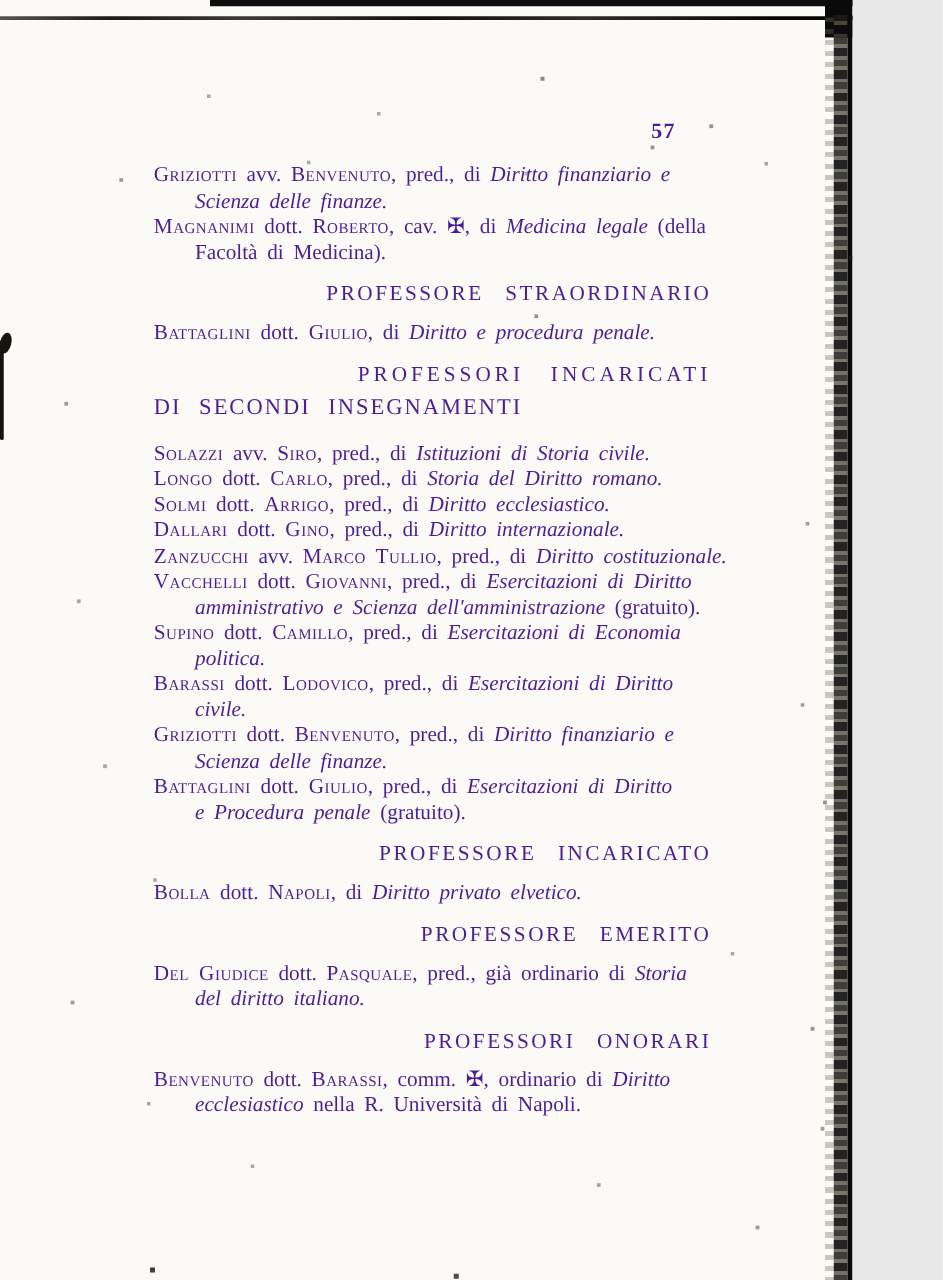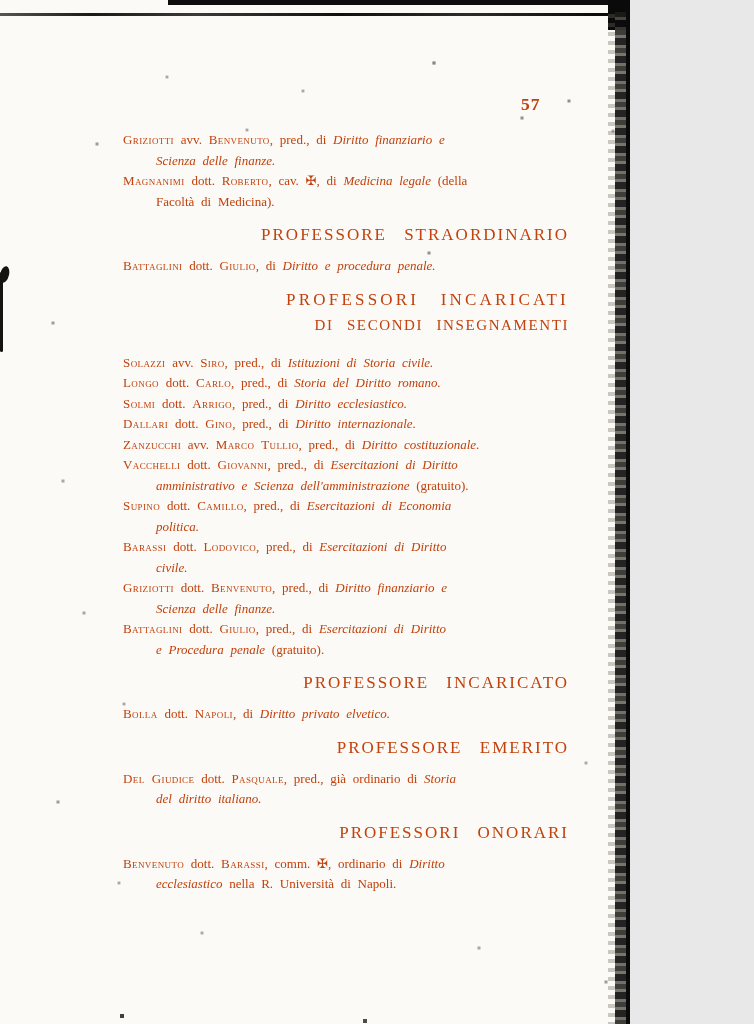--- a/index.html
+++ b/index.html
@@ -1,45 +1,45 @@
 <!DOCTYPE html>
 <html><head>
 <meta charset="utf-8">
 <style>
   html,body{margin:0;padding:0;background:#e8e8e8;}
   .paper{
     position:relative;
-    width:630px;height:1024px;
+    width:682px;height:1024px;
     background:#fbfaf6;
     overflow:hidden;
     font-family:"Liberation Serif","DejaVu Serif",serif;
-    color:#c2410c;
+    color:#4c1d95;
   }
   
   .text-block{position:absolute;left:123px;top:130px;width:520px;}
   .section{margin:0;}
   .heading{
     width:446px;
     text-align:right;
     font-size:17px;line-height:21px;
     letter-spacing:2px;word-spacing:11px;
     margin:12px 0 11px 0;
     white-space:nowrap;
   }
   .section:nth-child(3) .heading{letter-spacing:3.2px;word-spacing:14px;}
   .subheading{
     width:446px;
-    text-align:right;
-    font-size:15px;line-height:16px;
+    text-align:left;
+    font-size:18px;line-height:16px;
     letter-spacing:1.6px;word-spacing:8px;
     margin:-4px 0 20px 0;
     white-space:nowrap;
   }
   .entries{margin:0;}
-  .entry{font-size:13px;}
+  .entry{font-size:17px;}
   .line{
     line-height:20.5px;height:20.5px;
     white-space:nowrap;
     word-spacing:3.5px;
   }
   .line.cont{padding-left:33px;}
   .seg-sc{font-variant:small-caps;letter-spacing:0.4px;}
   .seg-i{font-style:italic;}
   .page-number{
     position:absolute;left:521px;top:94px;

